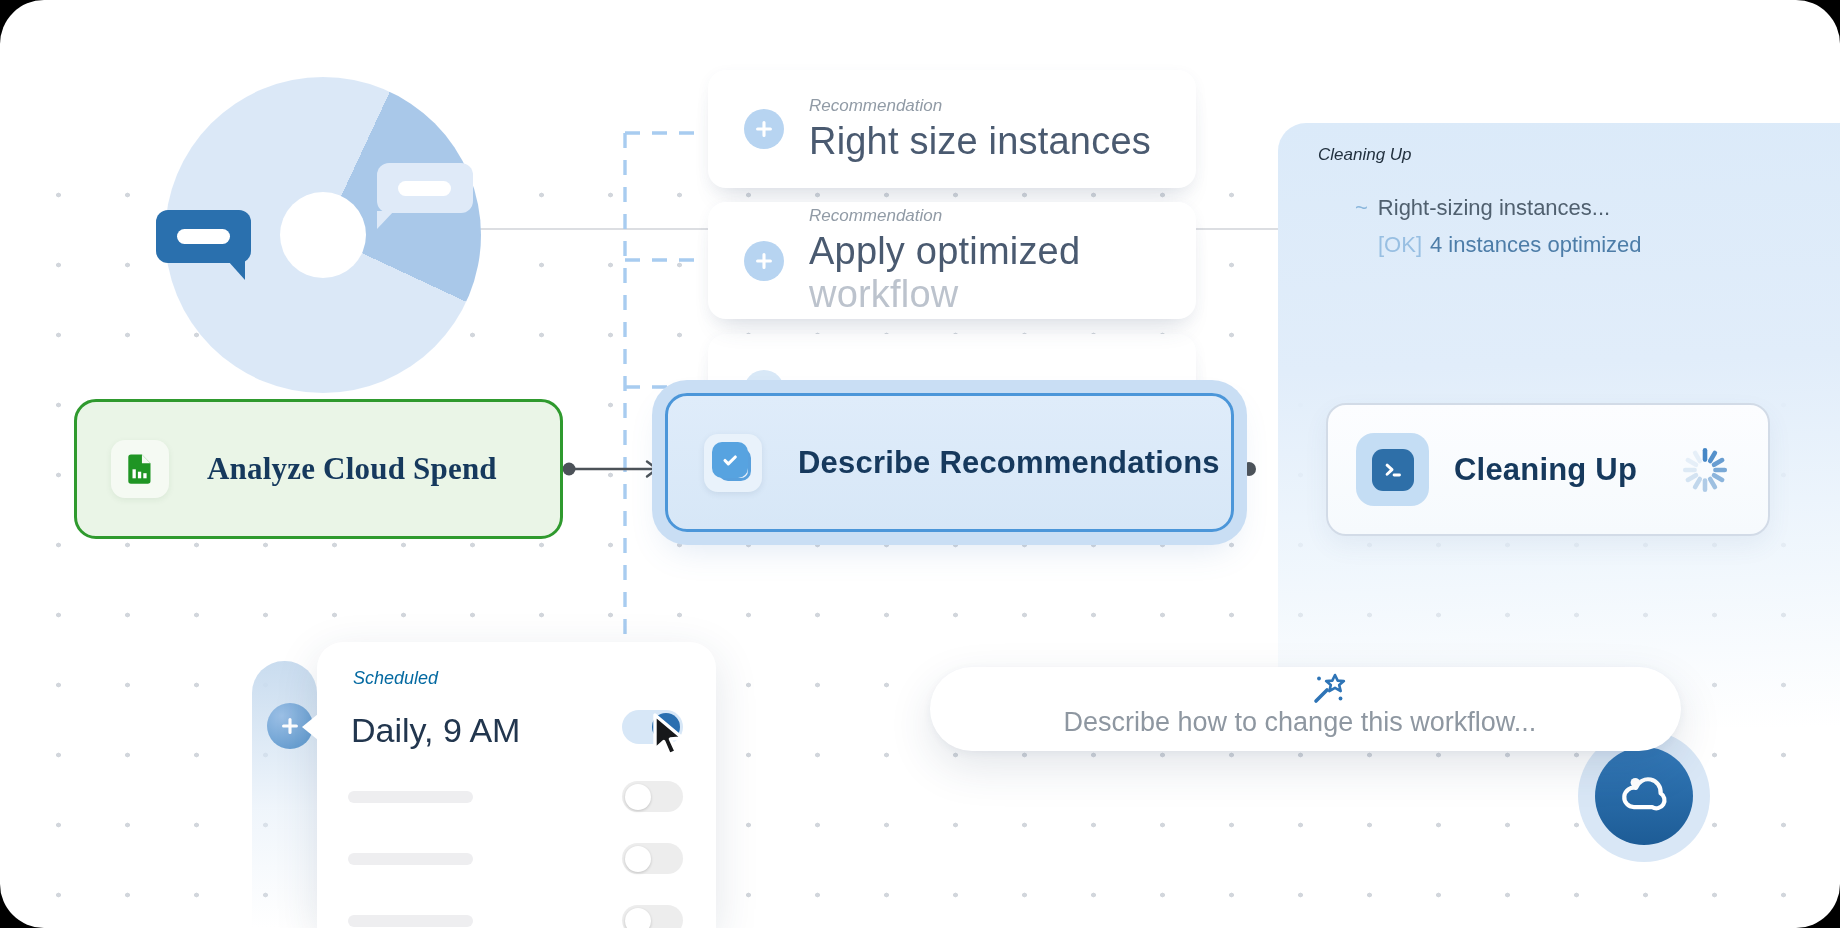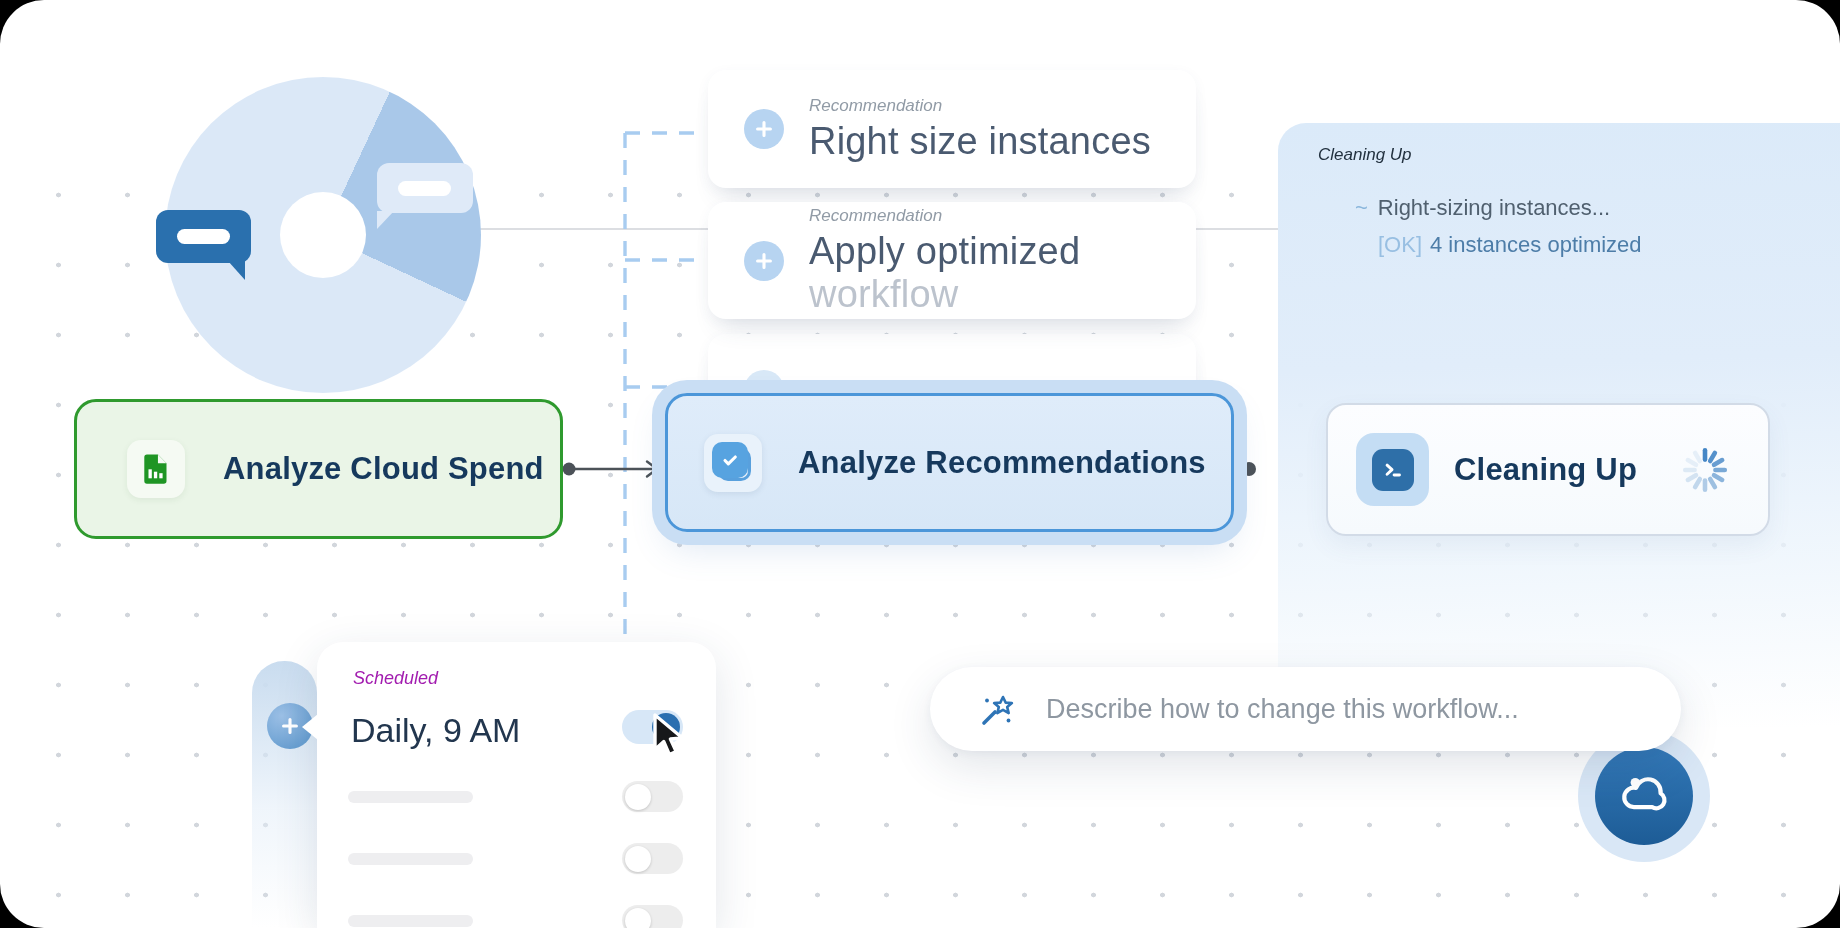--- a/index.html
+++ b/index.html
@@ -60,21 +60,21 @@
   .rec-label { font-style:italic; font-size:17px; color:#919ba6; }
   .rec-card.c3 .rec-label { color:#b3bac4; }
   .rec-title { font-size:38px; color:#4a5a70; font-weight:500; margin-top:4px; letter-spacing:.2px; }
   .rec-title .muted { color:#bcc3cd; }
 
   
   .node { position:absolute; display:flex; align-items:center; z-index:6; }
   .node-title { font-size:31px; font-weight:600; color:#16395d; letter-spacing:.2px; }
 
   .node-analyze { left:74px; top:399px; width:489px; height:140px; border-radius:22px;
-    background:#eaf5e7; border:3.5px solid #2f9a2e; padding-left:50px; }
+    background:#eaf5e7; border:3.5px solid #2f9a2e; padding-left:34px;font-family:Liberation Serif, serif; }
   .icon-tile-green { width:58px; height:58px; border-radius:14px; background:#f5faf3;
     display:flex; align-items:center; justify-content:center; box-shadow:0 2px 6px rgba(40,90,40,.08); }
   .node-analyze .node-title { margin-left:38px; }
 
   .node-approve { left:665px; top:393px; width:569px; height:139px; border-radius:22px;
     background:linear-gradient(180deg,#dfecfa,#d7e7f7); border:3.5px solid #4b96d9; padding-left:36px;
     box-shadow:0 0 0 13px #c9def4, 0 16px 34px rgba(80,130,190,.18); z-index:7; }
   .icon-tile-blue { width:58px; height:58px; border-radius:14px; background:#e9f2fb;
     display:flex; align-items:center; justify-content:center; box-shadow:0 2px 6px rgba(40,70,110,.10); }
   .node-approve .node-title { margin-left:36px; }
@@ -99,36 +99,36 @@
   
   .sched-pill { position:absolute; left:252px; top:661px; width:65px; height:267px; border-radius:32px 32px 0 0; z-index:5;
     background:linear-gradient(180deg,#c9dcef 0%, rgba(226,237,248,.55) 55%, rgba(240,246,252,0) 100%); }
   .add-bubble { position:absolute; left:267px; top:703px; width:46px; height:46px; border-radius:50%; z-index:6;
     background:radial-gradient(circle at 32% 28%, #9cc0e6, #699fd1 75%);
     display:flex; align-items:center; justify-content:center; }
   .sched-card { position:absolute; left:317px; top:642px; width:399px; height:286px; background:#fff; z-index:7;
     border-radius:26px 26px 0 0; box-shadow:0 12px 44px rgba(40,60,90,.13); padding:26px 33px 0 31px; }
   .sched-tail { position:absolute; left:-15px; top:72px; width:0; height:0;
     border-top:13px solid transparent; border-bottom:13px solid transparent; border-right:16px solid #fff; }
-  .sched-label { font-style:italic; font-size:18px; color:#a21caf; margin-left:5px; }
+  .sched-label { font-style:italic; font-size:18px; color:#0369a1; margin-left:5px; }
   .sched-head { display:flex; align-items:center; justify-content:space-between; margin-top:14px; }
   .sched-value { font-size:34px; color:#22364e; font-weight:500; margin-left:3px;margin-top:8px; }
   .toggle { position:relative; width:61px; height:34px; border-radius:17px; flex:0 0 auto; }
   .toggle.on { background:#d7e7f7; }
   .toggle.on .knob { position:absolute; right:3px; top:3px; width:28px; height:28px; border-radius:50%; background:#2a6fb0; }
   .toggle.off { background:#ededed; width:61px; height:31px; border-radius:16px; }
   .toggle.off .knob { position:absolute; left:3px; top:2.5px; width:26px; height:26px; border-radius:50%; background:#fff;
     box-shadow:0 1px 3px rgba(0,0,0,.18); }
   .sched-row { display:flex; align-items:center; justify-content:space-between; margin-top:31px; }
   .sched-row .ghost-bar { width:125px; height:12px; border-radius:6px; background:#eeeef0; }
 
   
   .prompt-bar { position:absolute; left:930px; top:667px; width:751px; height:84px; background:#fff; border-radius:42px; z-index:9;
     display:flex; align-items:center; padding-left:48px;
-    box-shadow:0 16px 44px rgba(40,60,90,.13), 0 2px 8px rgba(40,60,90,.05); }
+    box-shadow:0 16px 44px rgba(40,60,90,.13), 0 2px 8px rgba(40,60,90,.05);flex-direction:column; }
   .prompt-input { border:none; outline:none; font-size:27px; color:#39434e; margin-left:28px; width:560px;
     font-family:"Liberation Sans", sans-serif; background:transparent; }
   .prompt-input::placeholder { color:#8e97a1; opacity:1; }
 
   
   .cloud-halo { position:absolute; left:1578px; top:730px; width:132px; height:132px; border-radius:50%; background:#d9e7f6; z-index:8; }
   .cloud-btn { position:absolute; left:1595px; top:747px; width:98px; height:98px; border-radius:50%; z-index:8;
     background:linear-gradient(180deg,#3379b9,#1d5c96); display:flex; align-items:center; justify-content:center; }
 
   .cursor { position:absolute; left:648px; top:712px; z-index:12; }
@@ -240,21 +240,21 @@
     <div class="icon-tile-blue">
       <div class="checkbox-stack">
         <div class="checkbox-ghost"></div>
         <div class="checkbox-main">
           <svg width="24" height="24" viewBox="0 0 24 24">
               <path d="M7 12.5l3.3 3.3L17.3 9" stroke="#fff" stroke-width="3.1" fill="none" stroke-linecap="round" stroke-linejoin="round"></path>
             </svg>
         </div>
       </div>
     </div>
-    <div class="node-title">Analyze Recommendations</div>
+    <div class="node-title">Describe Recommendations</div>
   </div>
 
   <div class="node node-cleaning">
     <div class="icon-tile-lblue">
       <div class="terminal-sq">
         <svg width="28" height="28" viewBox="0 0 26 26">
           <path d="M7.5 8.5l4.6 4.2-4.6 4.2" stroke="#fff" stroke-width="2.7" fill="none" stroke-linecap="round" stroke-linejoin="round"></path>
           <line x1="14" y1="17.6" x2="19" y2="17.6" stroke="#fff" stroke-width="2.7" stroke-linecap="round"></line>
         </svg>
       </div>

